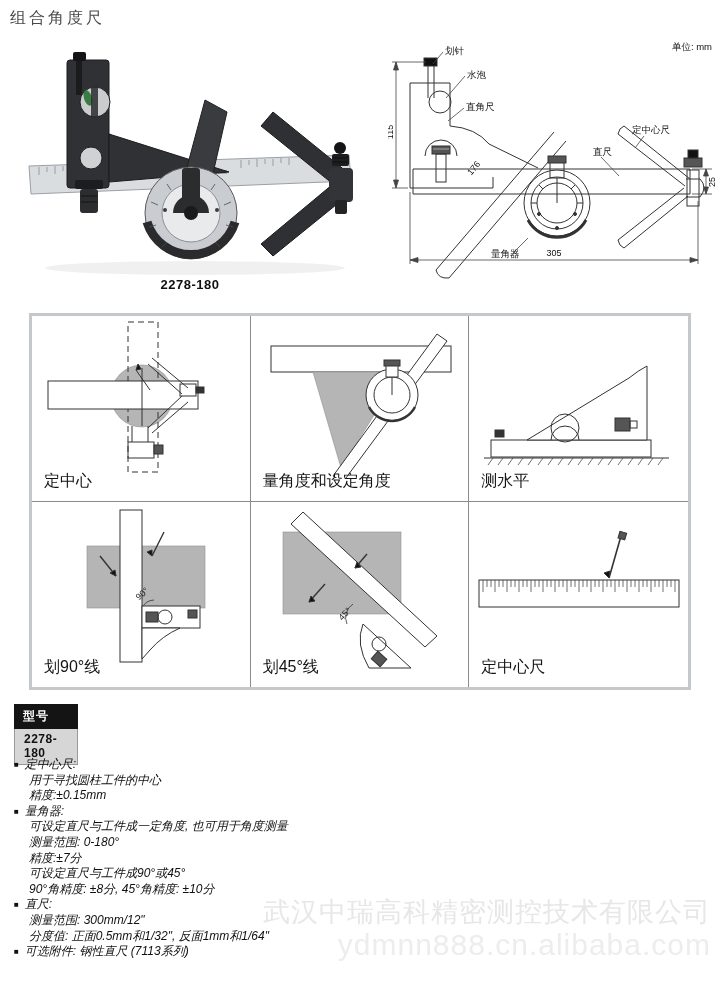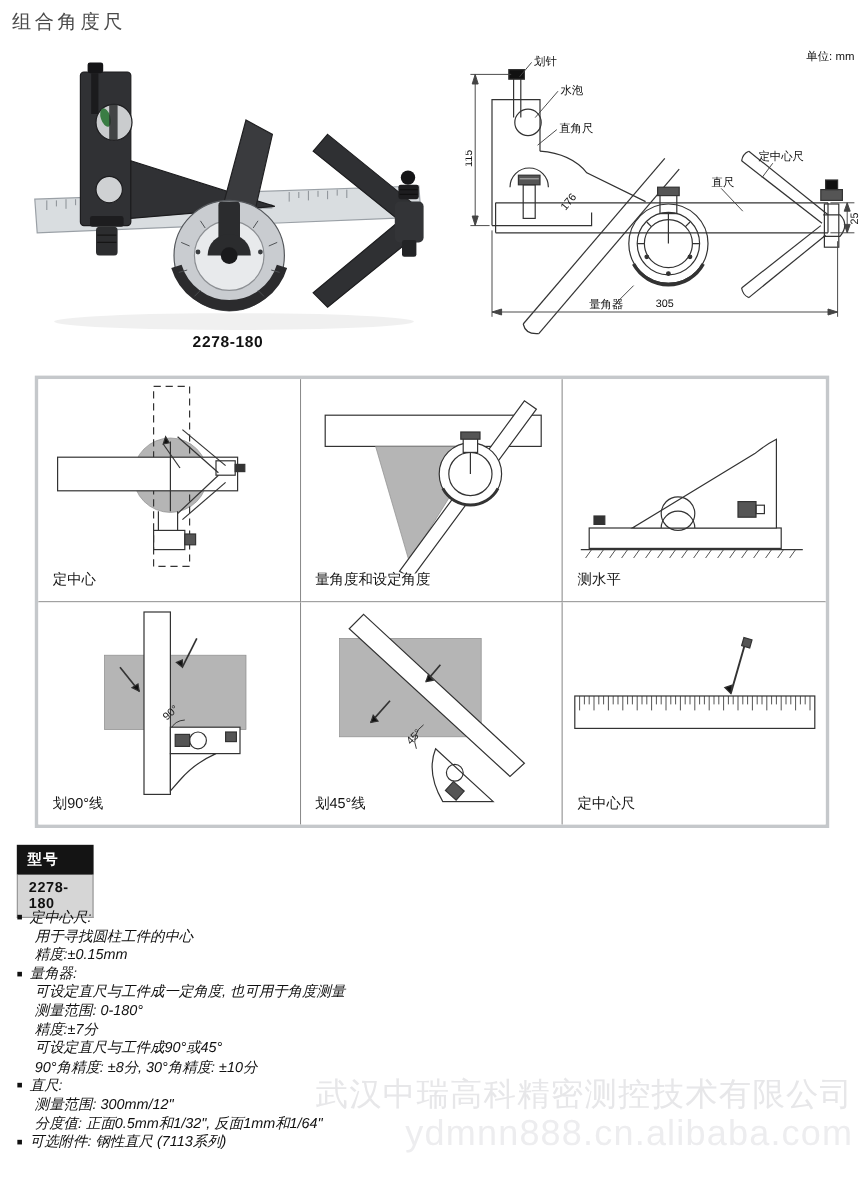--- a/index.html
+++ b/index.html
@@ -14,21 +14,21 @@
   .diagram-wrap { left:388px; top:36px; width:329px; height:268px; }
   .diagram-wrap text { font-size:9.5px; fill:#111; }
   .diagram-wrap .dim { font-size:9px; }
 
   .usage-grid { left:29px; top:313px; width:662px; height:377px; border:3px solid #c5c8cb; background:#fff;
     display:grid; grid-template-columns:repeat(3,1fr); grid-template-rows:repeat(2,1fr); }
   .usage-cell { position:relative; background:#fff; border-right:1px solid #8b8b8b; border-bottom:1px solid #8b8b8b; overflow:hidden; }
   .usage-cell:nth-child(3n) { border-right:none; }
   .usage-cell:nth-child(n+4) { border-bottom:none; }
   .usage-cell svg { position:absolute; left:0; top:2px; }
-  .usage-caption { position:absolute; left:12px; bottom:9px; font-size:12px; color:#141414; }
+  .usage-caption { position:absolute; left:12px; bottom:9px; font-size:16px; color:#141414; }
   .usage-cell svg text { font-size:9px; fill:#222; }
 
   .model-box { left:14px; top:704px; width:64px; font-size:12px; }
   .model-box-header { background:#141414; color:#fff; font-weight:bold; padding:4px 0 4px 9px; letter-spacing:1px; }
   .model-box-value { background:#d6d6d6; border:1px solid #9a9a9a; border-top:none; color:#111; font-weight:bold; padding:3px 0 4px 9px; letter-spacing:.5px; }
 
   .specs { left:14px; top:757px; font-size:12px; line-height:15.6px; color:#101010;font-style:italic; }
   .spec-line.bullet::before { content:"■"; font-size:8px; vertical-align:1px; margin-right:6px; color:#111; }
   .spec-line.sub { padding-left:15px; }
 
@@ -417,21 +417,21 @@
 
 <div class="abs specs">
   <div class="spec-line bullet">定中心尺:</div>
   <div class="spec-line sub">用于寻找圆柱工件的中心</div>
   <div class="spec-line sub">精度:±0.15mm</div>
   <div class="spec-line bullet">量角器:</div>
   <div class="spec-line sub">可设定直尺与工件成一定角度, 也可用于角度测量</div>
   <div class="spec-line sub">测量范围: 0-180°</div>
   <div class="spec-line sub">精度:±7分</div>
   <div class="spec-line sub">可设定直尺与工件成90°或45°</div>
-  <div class="spec-line sub">90°角精度: ±8分, 30°角精度: ±10分</div>
+  <div class="spec-line sub">90°角精度: ±8分, 45°角精度: ±10分</div>
   <div class="spec-line bullet">直尺:</div>
   <div class="spec-line sub">测量范围: 300mm/12"</div>
   <div class="spec-line sub">分度值: 正面0.5mm和1/32", 反面1mm和1/64"</div>
   <div class="spec-line bullet">可选附件: 钢性直尺 (7113系列)</div>
 </div>
 
 <div class="abs watermark wm1">武汉中瑞高科精密测控技术有限公司</div>
 <div class="abs watermark wm2">ydmnn888.cn.alibaba.com</div>
 
 </body></html>

